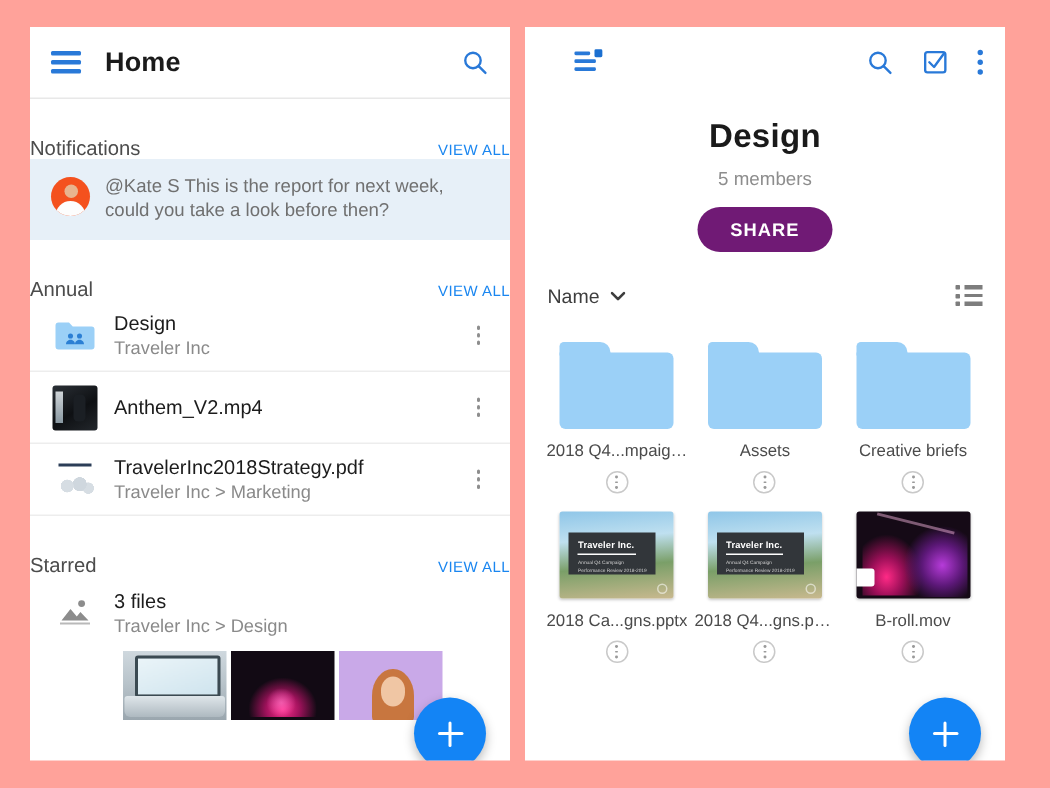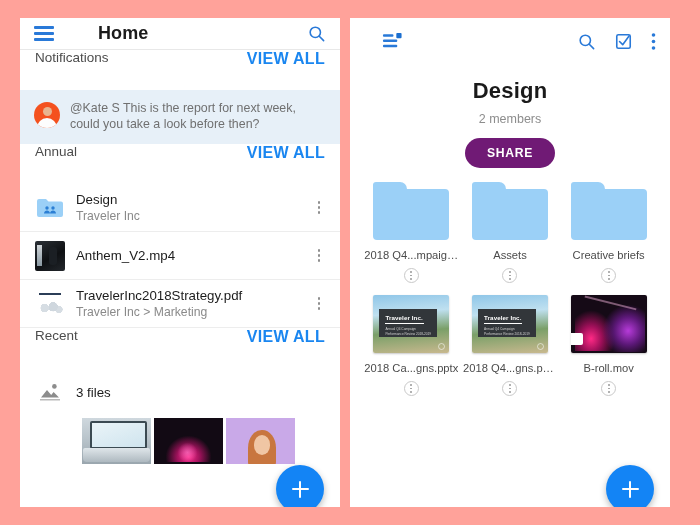--- a/index.html
+++ b/index.html
@@ -22,27 +22,26 @@
     position: relative;
     background: #ffffff;
     width: 320px;
     height: 489px;
     overflow: hidden;
     flex: 0 0 320px;
   }
 
   
   .app-bar {
-    height: 32px;
+    height: 48px;
     display: flex;
     align-items: center;
     padding: 0 14px;
     border-bottom: 1px solid #e8e8e8;
     background: #fff;
-    gap: 28px;
   }
   .hamburger {
     width: 20px; height: 15px;
     display: flex; flex-direction: column; justify-content: space-between;
     margin-right: 16px;
     cursor: pointer;
   }
   .hamburger span { display:block; height: 2.6px; background: #2979d8; border-radius: 1px;}
   .app-title {
     font-size: 18px;
@@ -50,31 +49,31 @@
     color: #1b1b1b;
     letter-spacing: .1px;
   }
   .app-bar .spacer { flex: 1; }
   .ic { display:inline-flex; align-items:center; justify-content:center; }
   .ic svg { display:block; }
 
   .section-head {
     height: 40px;
     display: flex;
-    align-items: flex-start;
-    padding: 0 15px;
+    align-items: flex-end;
+    padding: 0 0;
     justify-content: space-between;
   }
   .section-head .title {
     font-size: 13.5px;
     color: #4c4c4c;
   }
   .section-head .viewall {
-    font-size: 16px;
-    font-weight: bold;
+    font-size: 10px;
+    font-weight: normal;
     color: #1a86f0;
     letter-spacing: .3px;
     cursor: pointer;
     margin-left: 36px;
   }
 
   .notif-card {
     background: #E7F0F8;
     padding: 10px 14px 12px 14px;
     display: flex;
@@ -386,34 +385,35 @@
         <div class="row-sub">Traveler Inc &gt; Marketing</div>
       </div>
       <div class="kebab">
           <i></i>
           <i></i>
           <i></i>
         </div>
     </div>
 
     <div class="section-head">
-      <div class="title">Recent</div>
+      <div class="title">Starred</div>
       <div class="viewall">VIEW ALL</div>
     </div>
 
     <div class="list-row nobord">
       <div class="thumb">
         <svg width="24" height="20" viewBox="0 0 24 20">
           <path d="M2 17h20v1.4H2z" fill="#b9b9b9"></path>
           <path d="M3 15.6 9 8l4.2 5 2.4-3 5.4 5.6z" fill="#8c8c8c"></path>
           <circle cx="16.4" cy="4.4" r="2.3" fill="#8c8c8c"></circle>
         </svg>
       </div>
       <div class="row-text">
         <div class="row-title">3 files</div>
+        <div class="row-sub">Traveler Inc &gt; Design</div>
       </div>
     </div>
 
     <div class="recent-strip">
       <div class="rs-thumb art-laptop"></div>
       <div class="rs-thumb art-concert"></div>
       <div class="rs-thumb art-woman"></div>
     </div>
 
     <div class="fab"></div>
@@ -447,24 +447,48 @@
         <svg width="5" height="19" viewBox="0 0 5 19">
           <circle cx="2.5" cy="3" r="1.8" fill="#2979d8"></circle>
           <circle cx="2.5" cy="9.5" r="1.8" fill="#2979d8"></circle>
           <circle cx="2.5" cy="16" r="1.8" fill="#2979d8"></circle>
         </svg>
       </span>
     </div>
 
     <div class="r-head">
       <div class="r-title">Design</div>
-      <div class="r-members">2 members</div>
+      <div class="r-members">5 members</div>
       <button class="share-btn">SHARE</button>
     </div>
 
+    <div class="sort-row">
+      <div class="sort-left">
+        <span class="lbl">Name</span>
+        <span class="ic">
+          <svg width="10" height="7" viewBox="0 0 10 7">
+              <path d="M1 1.4 5 5.4 9 1.4" stroke="#3d3d3d" stroke-width="1.8" fill="none" stroke-linecap="round" stroke-linejoin="round"></path>
+            </svg>
+        </span>
+      </div>
+      <div class="listview-icon">
+        <div class="ln">
+            <b></b>
+            <u></u>
+          </div>
+        <div class="ln">
+            <b></b>
+            <u></u>
+          </div>
+        <div class="ln">
+            <b></b>
+            <u></u>
+          </div>
+      </div>
+    </div>
 
     <div class="grid">
       <div class="cell">
         <div class="folder">
             <div class="tab"></div>
             <div class="body"></div>
           </div>
         <div class="cell-label">2018 Q4...mpaigns</div>
         <div class="dot-circle">
             <i></i>

